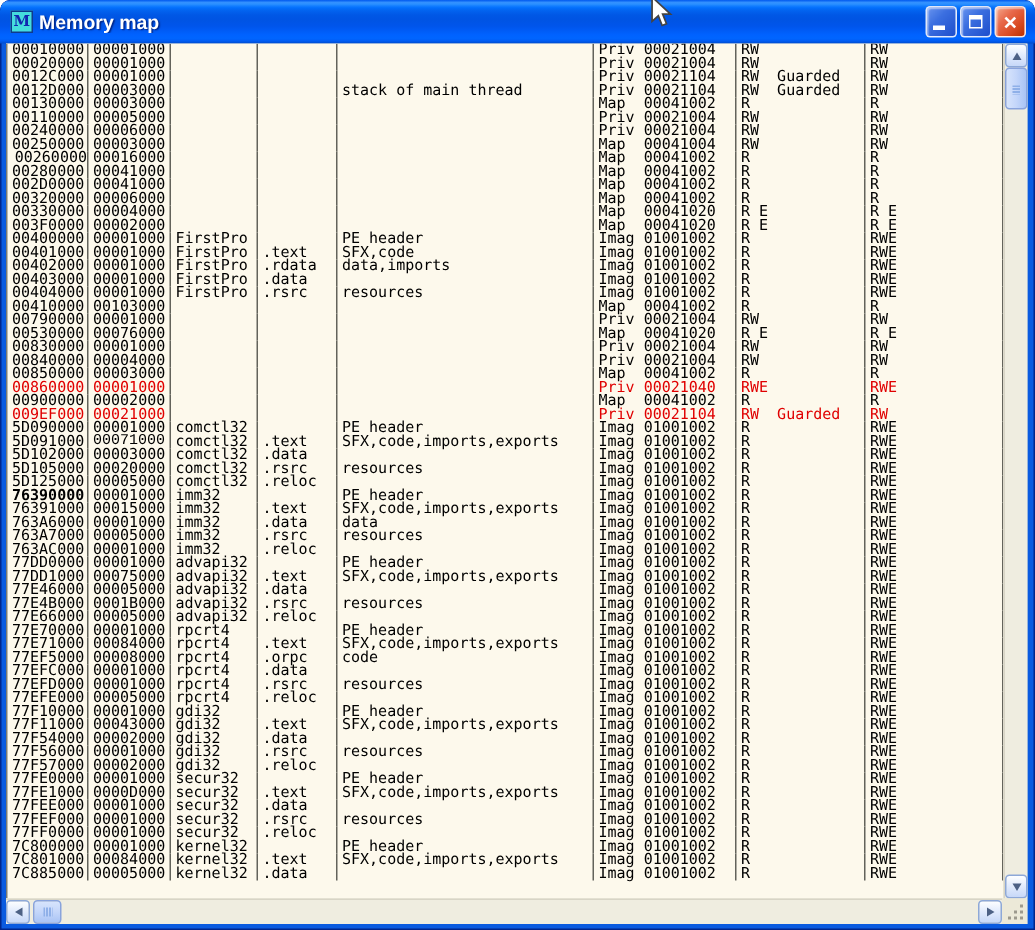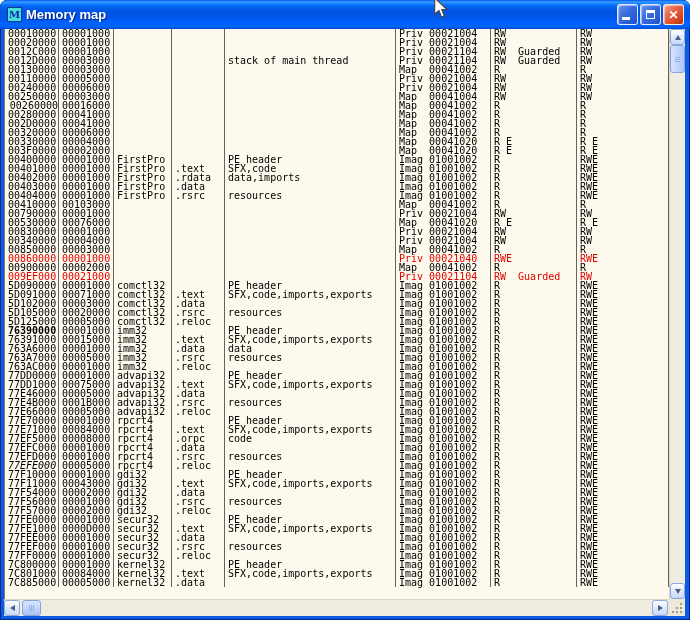--- a/index.html
+++ b/index.html
@@ -340,21 +340,21 @@
               <div class="cell" style="flex: 0 0 54px;">00830000</div>
               <div class="cell" style="flex: 0 0 55px;">00001000</div>
               <div class="cell" style="flex: 0 0 58px;"></div>
               <div class="cell" style="flex: 0 0 53px;"></div>
               <div class="cell" style="flex: 0 0 171px;"></div>
               <div class="cell" style="flex: 0 0 95px;">Priv 00021004</div>
               <div class="cell" style="flex: 0 0 86px;">RW</div>
               <div class="cell" style="flex: 1 1 90px;">RW</div>
             </div>
             <div class="row">
-              <div class="cell" style="flex: 0 0 54px;">00340000</div>
+              <div class="cell" style="flex: 0 0 54px;">00840000</div>
               <div class="cell" style="flex: 0 0 55px;">00004000</div>
               <div class="cell" style="flex: 0 0 58px;"></div>
               <div class="cell" style="flex: 0 0 53px;"></div>
               <div class="cell" style="flex: 0 0 171px;"></div>
               <div class="cell" style="flex: 0 0 95px;">Priv 00021004</div>
               <div class="cell" style="flex: 0 0 86px;">RW</div>
               <div class="cell" style="flex: 1 1 90px;">RW</div>
             </div>
             <div class="row">
               <div class="cell" style="flex: 0 0 54px;">00850000</div>
@@ -401,21 +401,21 @@
               <div class="cell" style="flex: 0 0 55px;">00001000</div>
               <div class="cell" style="flex: 0 0 58px;">comctl32</div>
               <div class="cell" style="flex: 0 0 53px;"></div>
               <div class="cell" style="flex: 0 0 171px;">PE header</div>
               <div class="cell" style="flex: 0 0 95px;">Imag 01001002</div>
               <div class="cell" style="flex: 0 0 86px;">R</div>
               <div class="cell" style="flex: 1 1 90px;">RWE</div>
             </div>
             <div class="row">
               <div class="cell" style="flex: 0 0 54px;">5D091000</div>
-              <div class="cell" style="flex: 0 0 55px;">00071000</div>
+              <div class="cell" style="flex: 0 0 55px; font-family: Liberation Mono, monospace;">00071000</div>
               <div class="cell" style="flex: 0 0 58px;">comctl32</div>
               <div class="cell" style="flex: 0 0 53px;">.text</div>
               <div class="cell" style="flex: 0 0 171px;">SFX,code,imports,exports</div>
               <div class="cell" style="flex: 0 0 95px;">Imag 01001002</div>
               <div class="cell" style="flex: 0 0 86px;">R</div>
               <div class="cell" style="flex: 1 1 90px;">RWE</div>
             </div>
             <div class="row">
               <div class="cell" style="flex: 0 0 54px;">5D102000</div>
               <div class="cell" style="flex: 0 0 55px;">00003000</div>
@@ -590,21 +590,21 @@
               <div class="cell" style="flex: 0 0 54px;">77EFD000</div>
               <div class="cell" style="flex: 0 0 55px;">00001000</div>
               <div class="cell" style="flex: 0 0 58px;">rpcrt4</div>
               <div class="cell" style="flex: 0 0 53px;">.rsrc</div>
               <div class="cell" style="flex: 0 0 171px;">resources</div>
               <div class="cell" style="flex: 0 0 95px;">Imag 01001002</div>
               <div class="cell" style="flex: 0 0 86px;">R</div>
               <div class="cell" style="flex: 1 1 90px;">RWE</div>
             </div>
             <div class="row">
-              <div class="cell" style="flex: 0 0 54px; font-style: italic;">77EFE000</div>
+              <div class="cell" style="flex: 0 0 54px;">77EFE000</div>
               <div class="cell" style="flex: 0 0 55px;">00005000</div>
               <div class="cell" style="flex: 0 0 58px;">rpcrt4</div>
               <div class="cell" style="flex: 0 0 53px;">.reloc</div>
               <div class="cell" style="flex: 0 0 171px;"></div>
               <div class="cell" style="flex: 0 0 95px;">Imag 01001002</div>
               <div class="cell" style="flex: 0 0 86px;">R</div>
               <div class="cell" style="flex: 1 1 90px;">RWE</div>
             </div>
             <div class="row">
               <div class="cell" style="flex: 0 0 54px;">77F10000</div>

